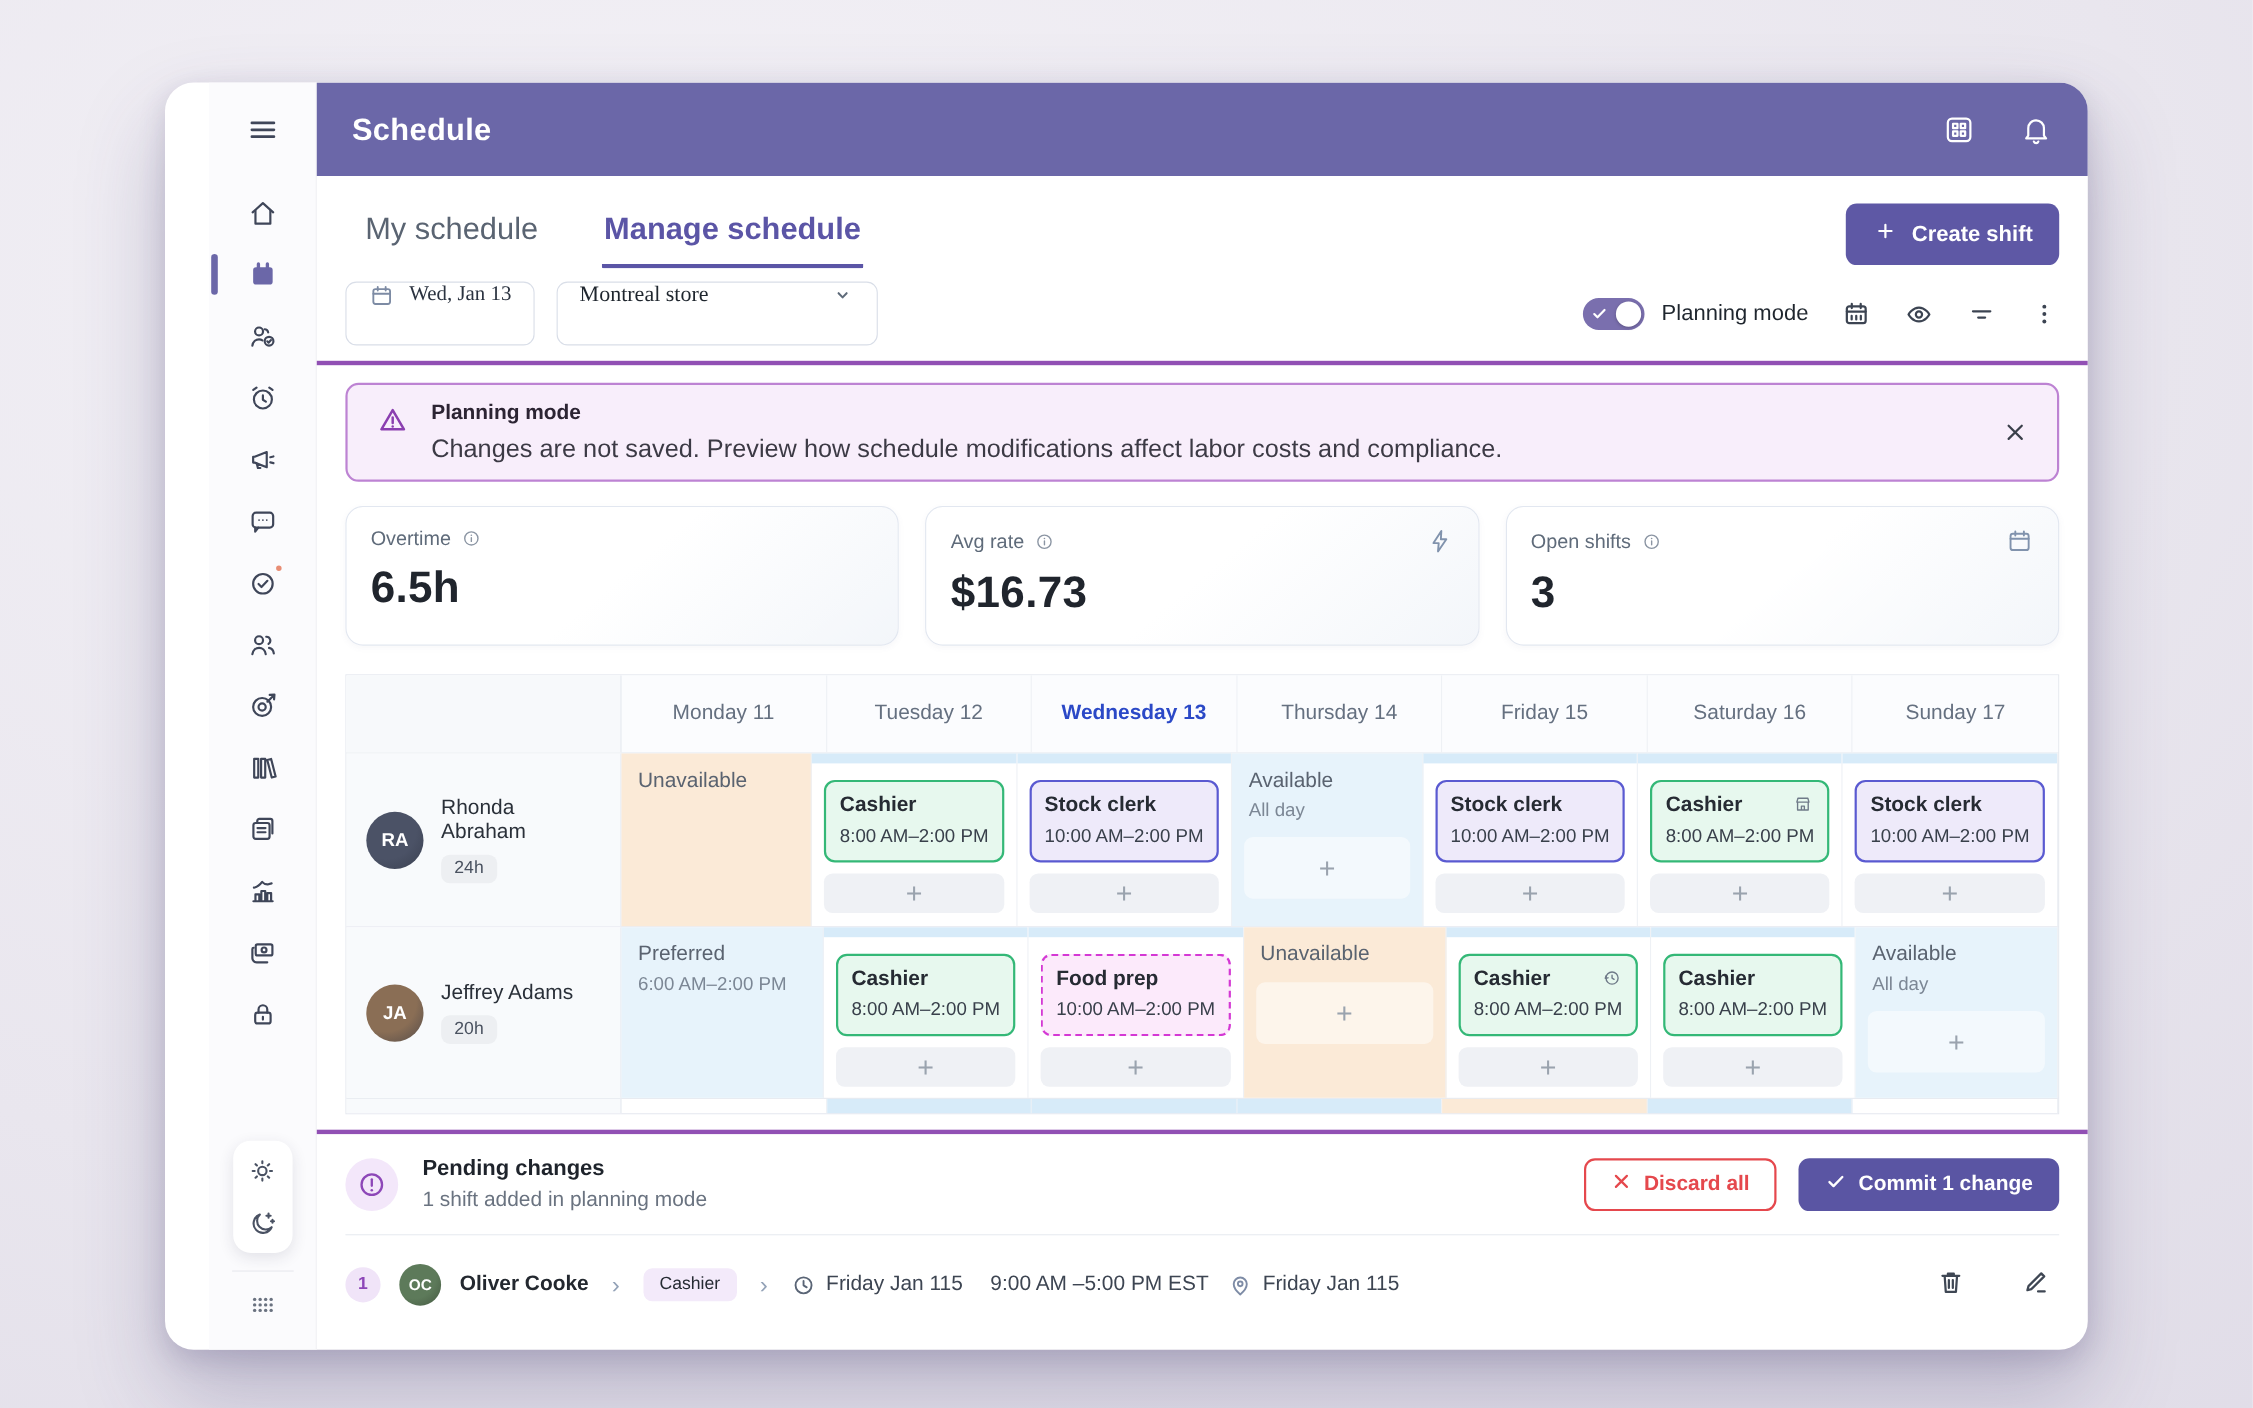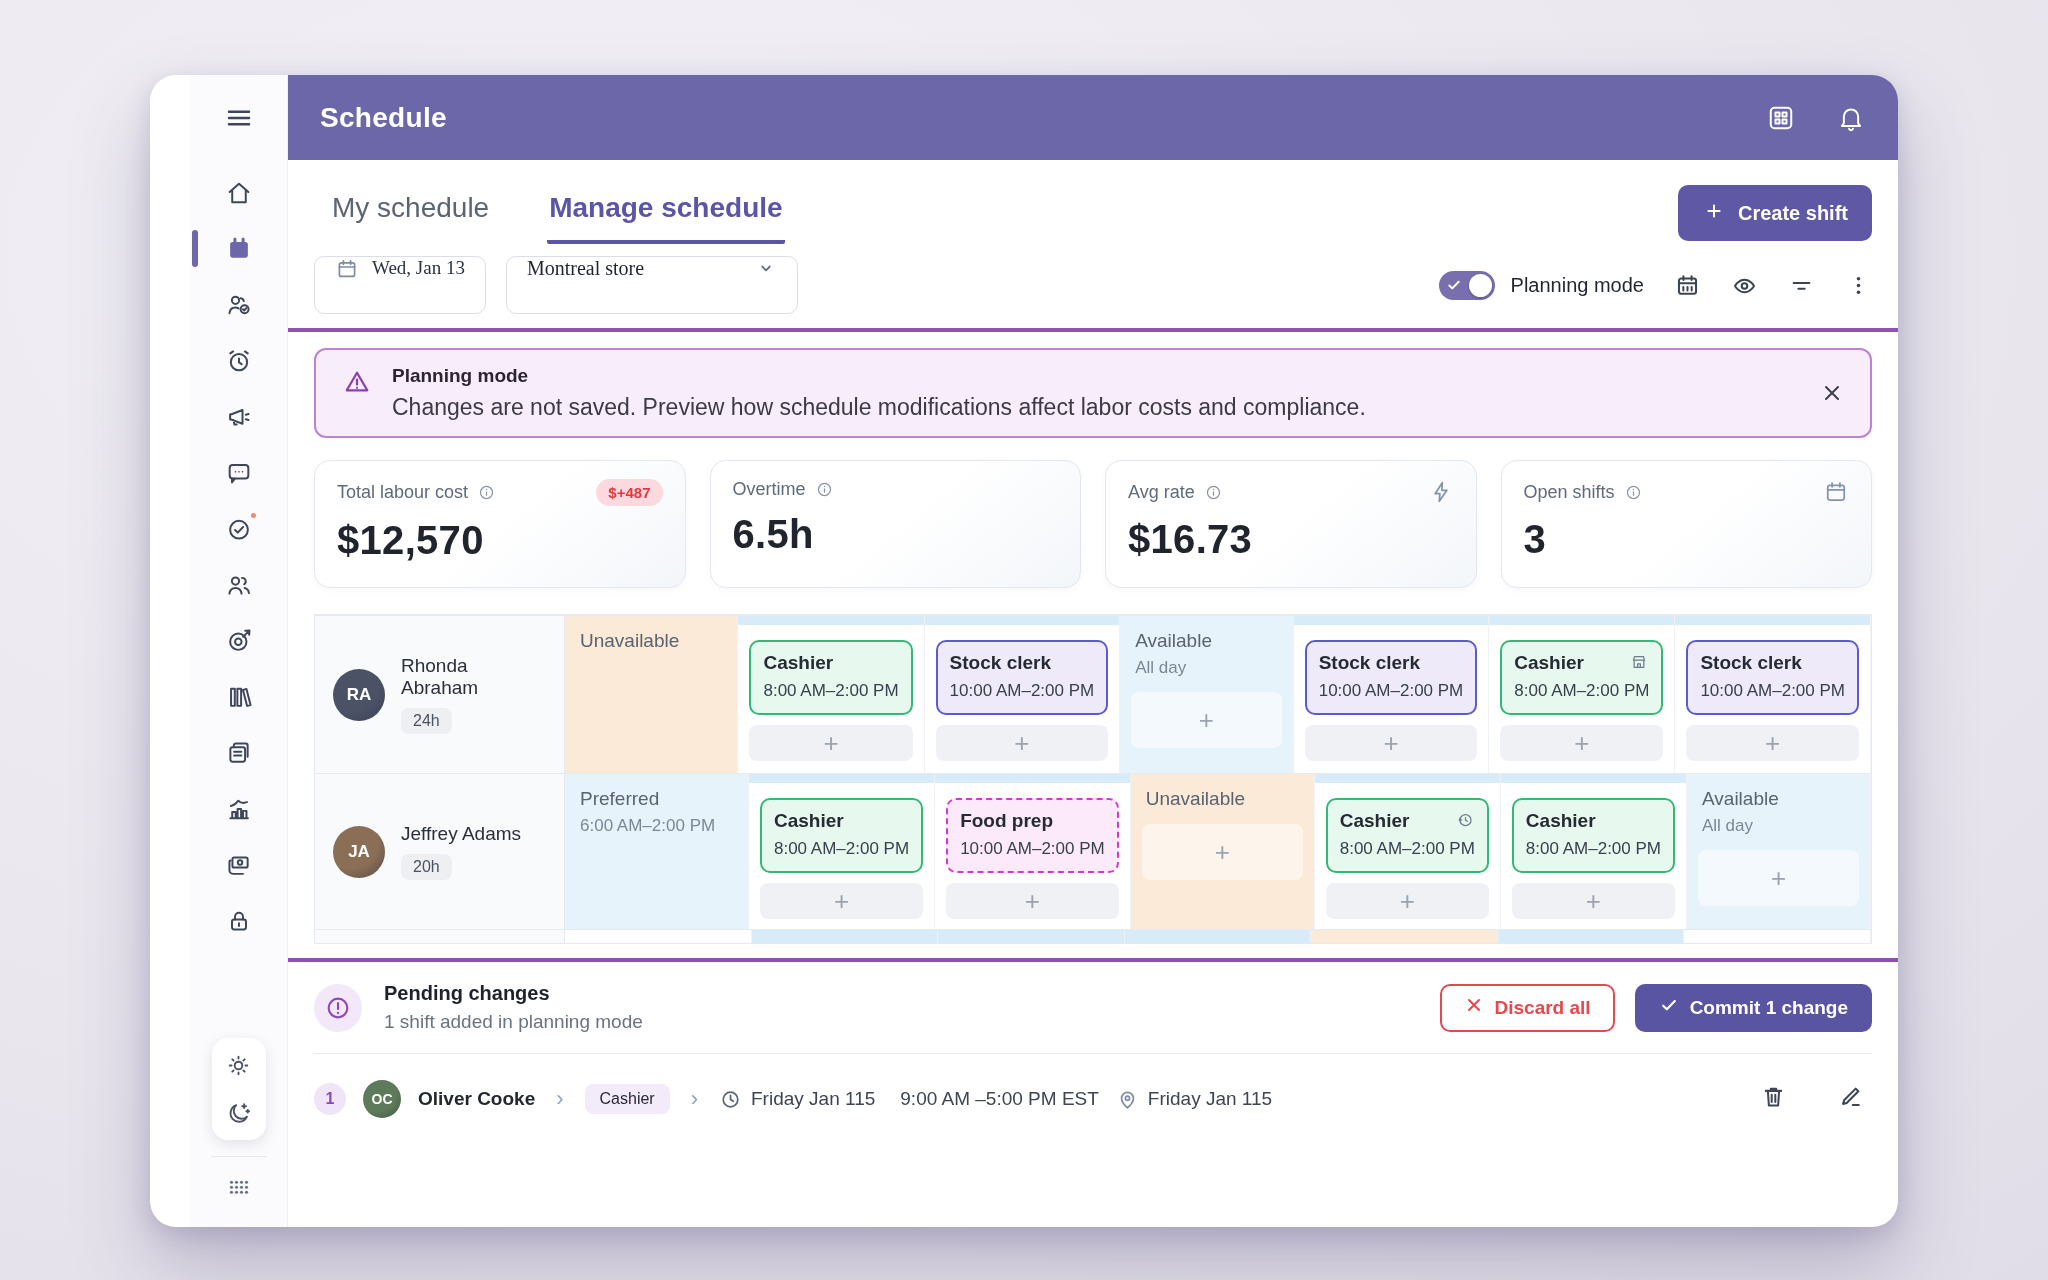--- a/index.html
+++ b/index.html
@@ -370,35 +370,20 @@
         <span class="close" id="banner-close">
             <svg viewBox="0 0 24 24" width="24" height="24" fill="none" stroke="currentColor" stroke-width="2" stroke-linecap="round" stroke-linejoin="round">
               <path d="M6 6l12 12M18 6 6 18"></path>
             </svg>
           </span>
       </div>
 
       <div class="stats" id="stats">
   <article class="card">
     <div class="card-top">
-      <span class="card-label">Total labour cost</span>
-      <span class="card-info">
-                <svg viewBox="0 0 24 24" width="19" height="19" fill="none" stroke="currentColor" stroke-width="1.6" stroke-linecap="round" stroke-linejoin="round">
-                  <circle cx="12" cy="12" r="7.6"></circle>
-                  <path d="M12 11.2v4.2"></path>
-                  <circle cx="12" cy="8.3" r=".95" fill="currentColor" stroke="none"></circle>
-                </svg>
-              </span>
-      <span class="card-badge">$+487</span>
-
-    </div>
-    <div class="card-value">$12,570</div>
-  </article>
-  <article class="card">
-    <div class="card-top">
       <span class="card-label">Overtime</span>
       <span class="card-info">
                 <svg viewBox="0 0 24 24" width="19" height="19" fill="none" stroke="currentColor" stroke-width="1.6" stroke-linecap="round" stroke-linejoin="round">
                   <circle cx="12" cy="12" r="7.6"></circle>
                   <path d="M12 11.2v4.2"></path>
                   <circle cx="12" cy="8.3" r=".95" fill="currentColor" stroke="none"></circle>
                 </svg>
               </span>
 
     </div>
@@ -439,20 +424,30 @@
                   <rect x="4.4" y="5.8" width="15.2" height="13.6" rx="2"></rect>
                   <path d="M4.4 10h15.2M8.4 3.8v3.4M15.6 3.8v3.4"></path>
                 </svg>
               </span>
     </div>
     <div class="card-value">3</div>
   </article>
         </div>
 
       <div class="grid">
+        <div class="grow ghead" id="grid-head">
+            <div class="gcell first"></div>
+            <div class="gcell ">Monday 11</div>
+            <div class="gcell ">Tuesday 12</div>
+            <div class="gcell activeday">Wednesday 13</div>
+            <div class="gcell ">Thursday 14</div>
+            <div class="gcell ">Friday 15</div>
+            <div class="gcell ">Saturday 16</div>
+            <div class="gcell ">Sunday 17</div>
+          </div>
         <div id="grid-rows">
             <div class="grow gr" style="min-height: 158px;">
               <div class="emp">
     <div class="avatar" style="background:radial-gradient(circle at 35% 30%, #4b5266 0%, #4b5266 55%, #2f3442 130%)">RA</div>
     <div>
       <div class="emp-name">Rhonda Abraham</div>
       <span class="emp-hours">24h</span>
     </div>
   </div>
               <div class="cell bg-unavail">

